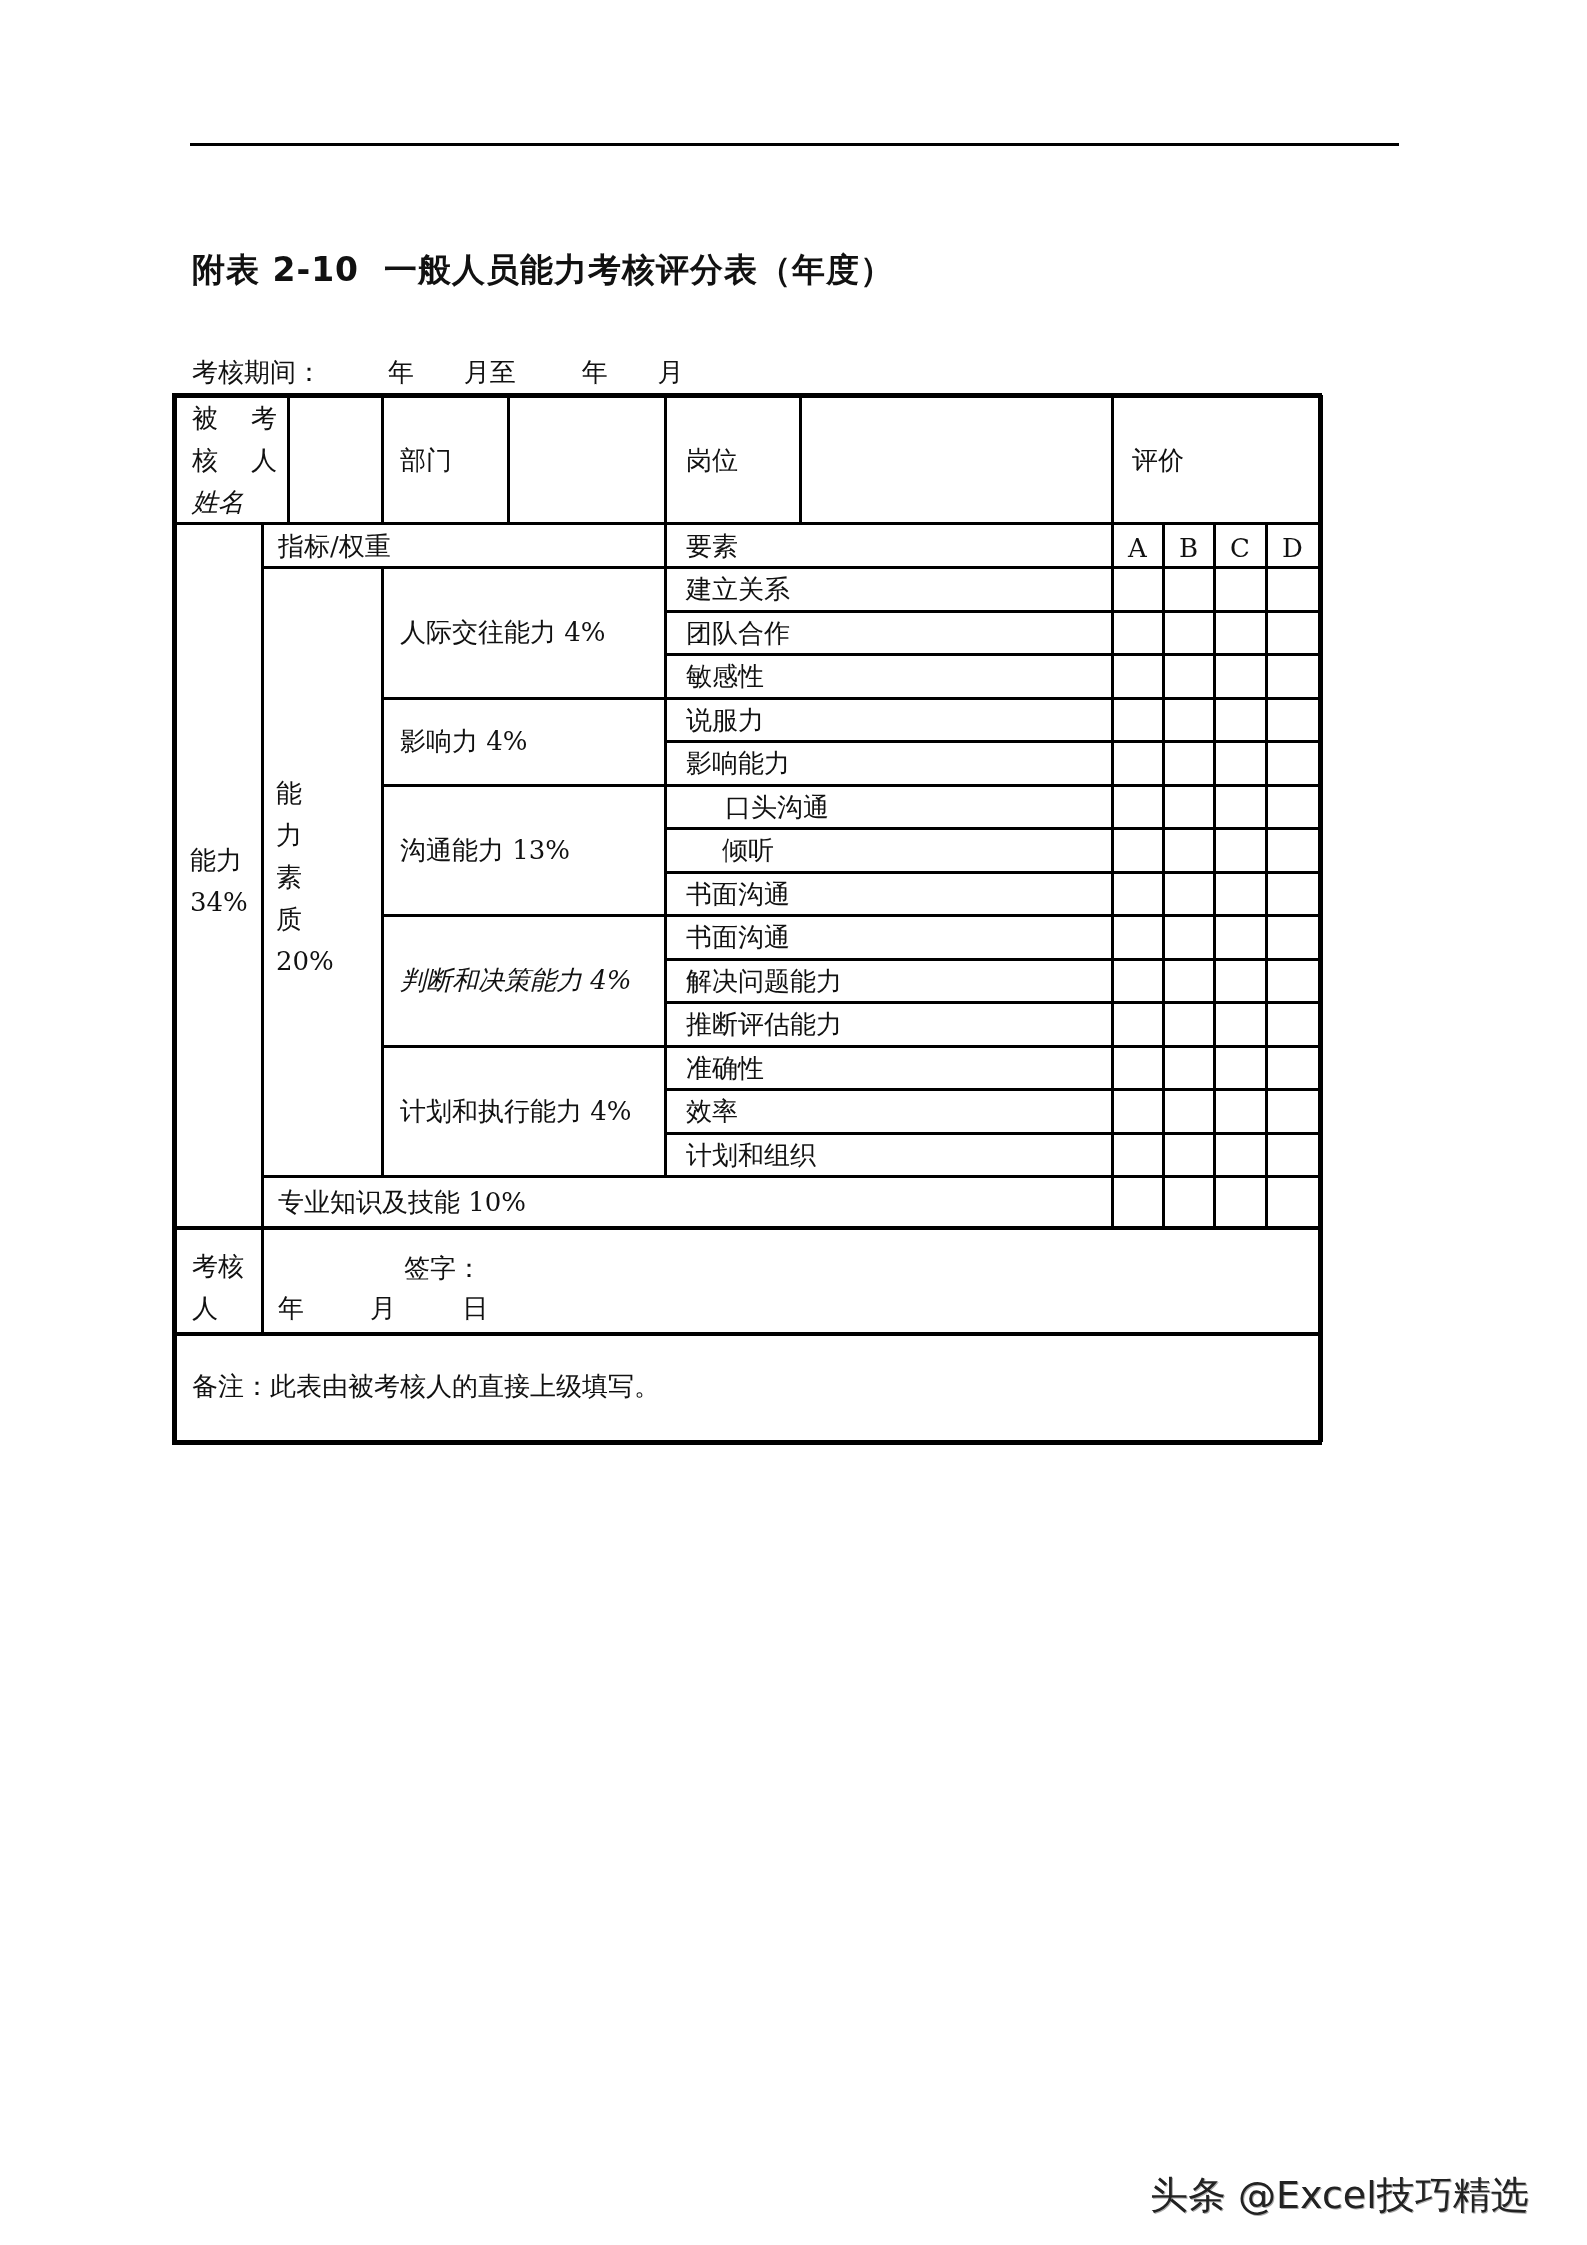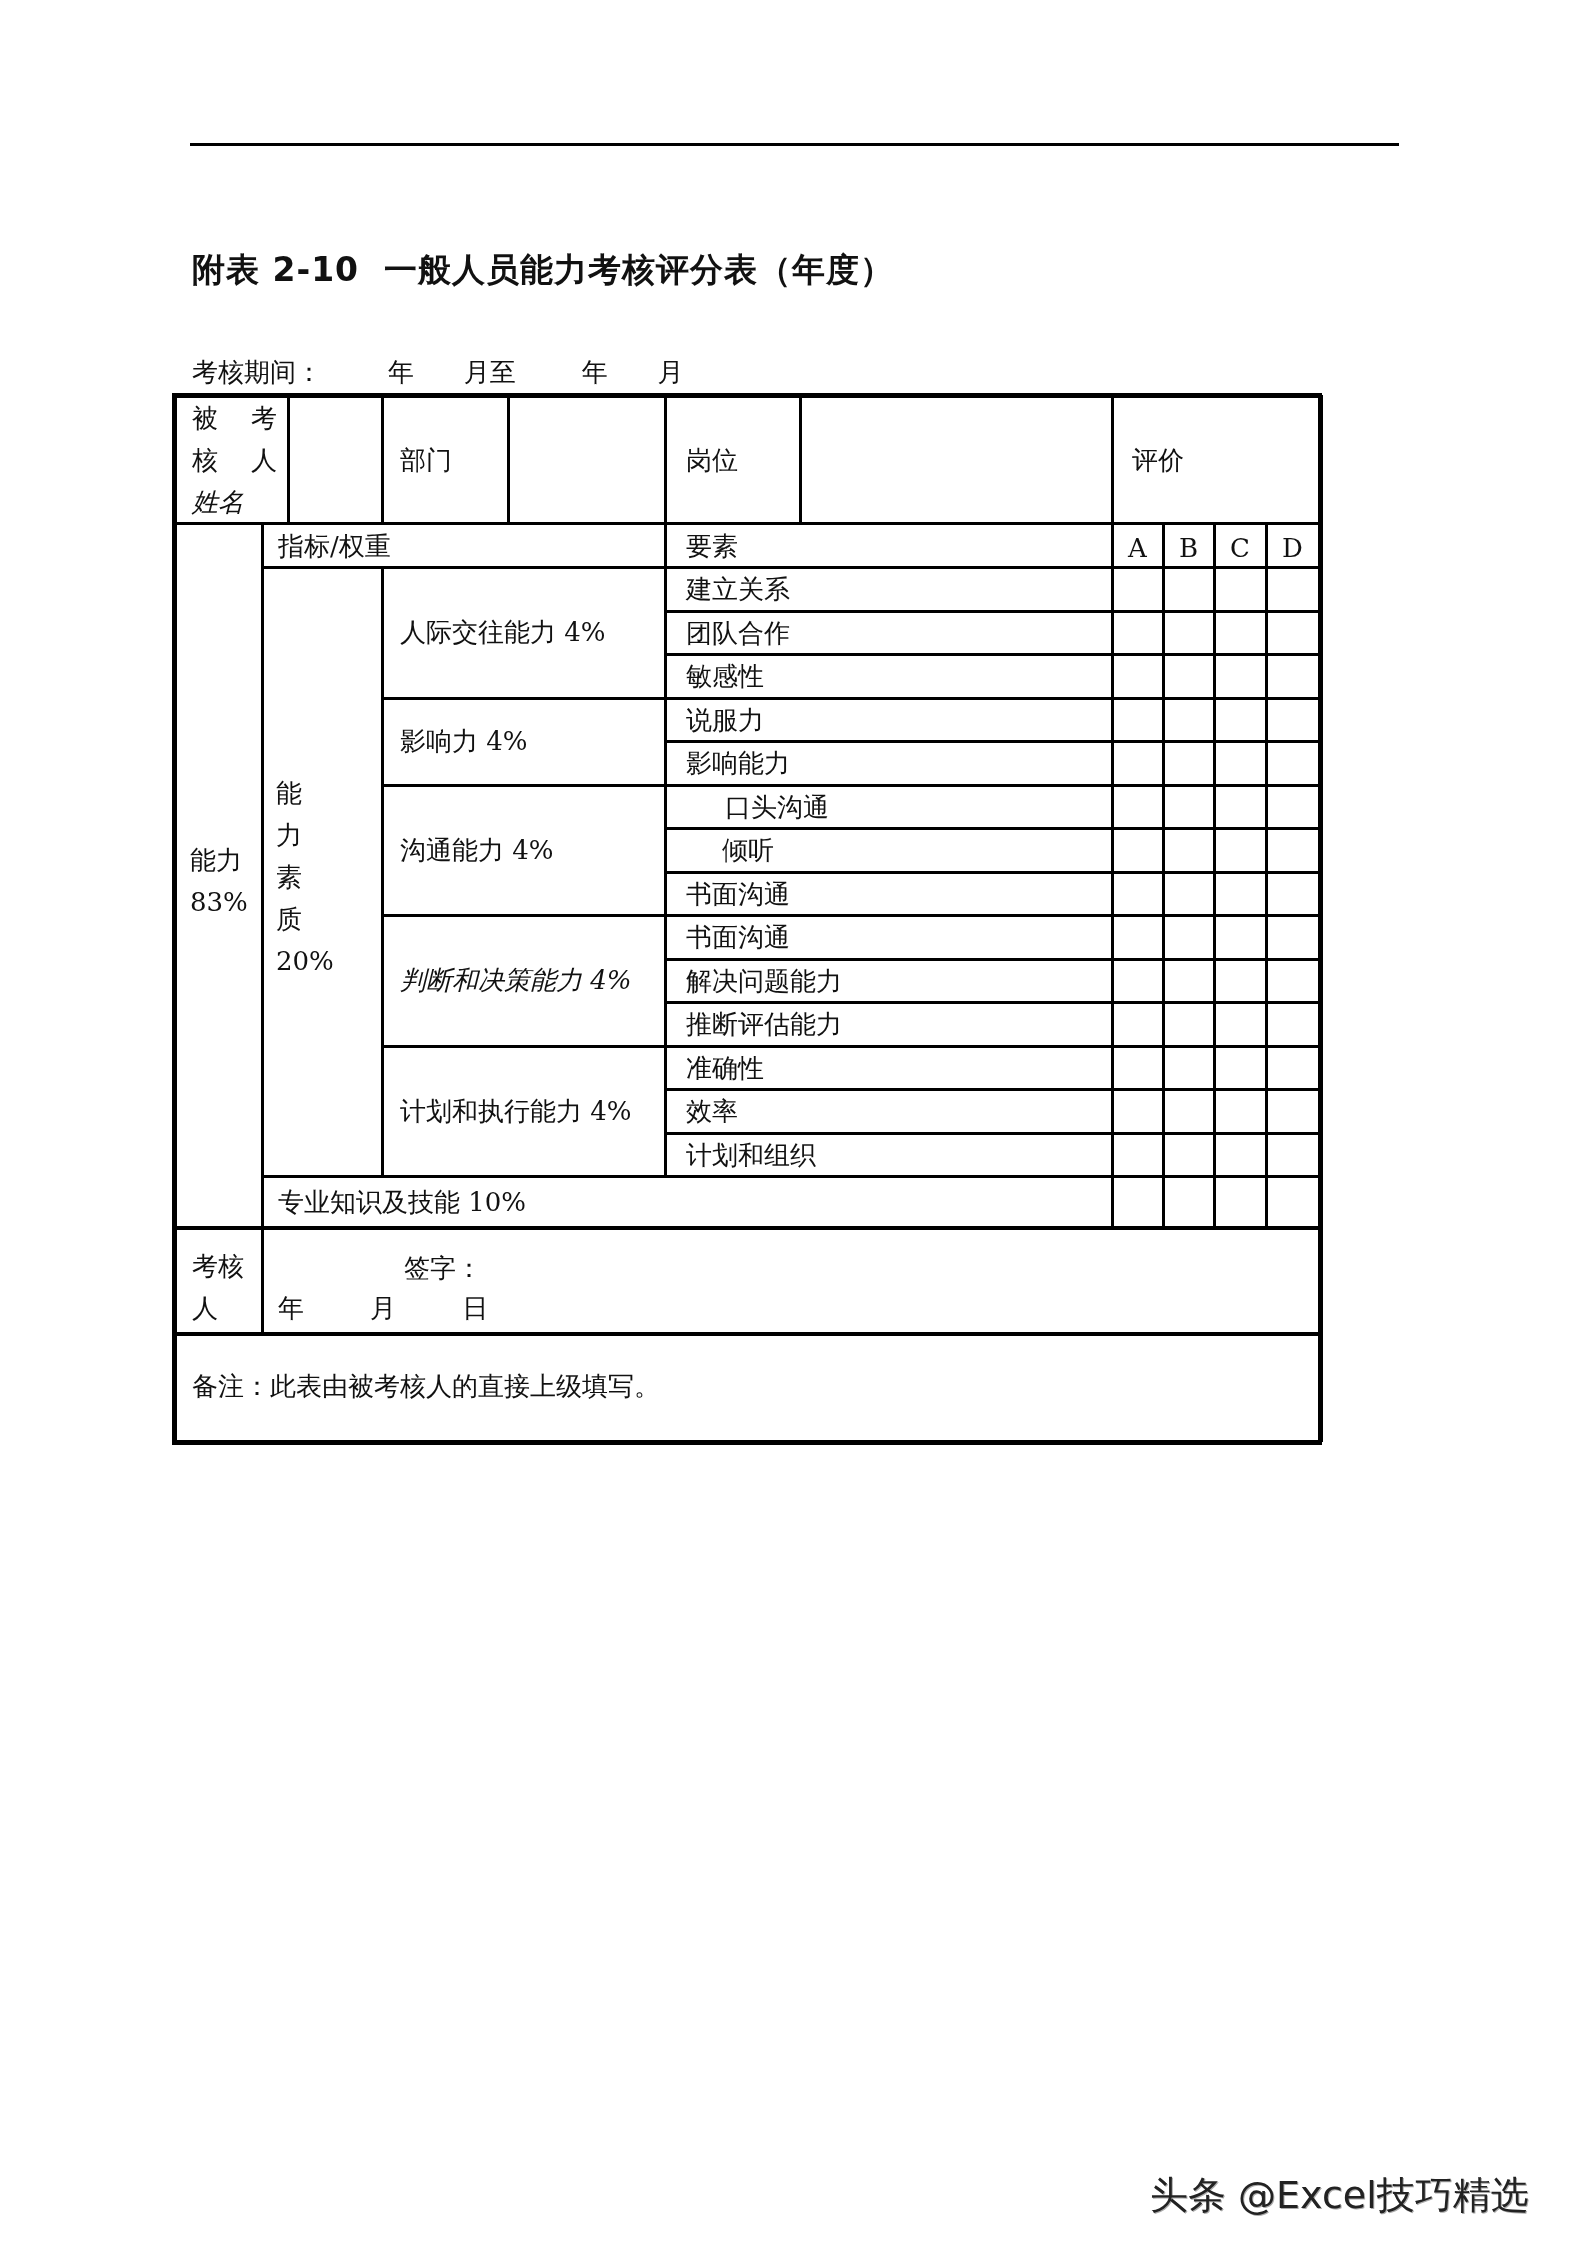--- a/index.html
+++ b/index.html
@@ -50,21 +50,21 @@
     <div class="line" style="left: 1213px; top: 523px; width: 3px; height: 705px;"></div>
     <div class="line" style="left: 1265px; top: 523px; width: 3px; height: 705px;"></div>
     <div class="line" style="left: 262px; top: 566px; width: 1058px; height: 3px;"></div>
     <span class="cell-text" style="left: 278px; top: 533px;">指标/权重</span>
     <span class="cell-text" style="left: 686px; top: 533px;">要素</span>
     <span class="cell-text" style="left: 1128px; top: 535px;">A</span>
     <span class="cell-text" style="left: 1179px; top: 535px;">B</span>
     <span class="cell-text" style="left: 1230px; top: 535px;">C</span>
     <span class="cell-text" style="left: 1282px; top: 535px;">D</span>
     <span class="cell-text" style="left: 190px; top: 847px;">能力</span>
-    <span class="cell-text" style="left: 190px; top: 889px;">83%</span>
+    <span class="cell-text" style="left: 190px; top: 889px;">34%</span>
     <div class="line" style="left: 381px; top: 567px; width: 3px; height: 609px;"></div>
     <span class="cell-text" style="left: 276px; top: 780px;">能</span>
     <span class="cell-text" style="left: 276px; top: 822px;">力</span>
     <span class="cell-text" style="left: 276px; top: 864px;">素</span>
     <span class="cell-text" style="left: 276px; top: 906px;">质</span>
     <span class="cell-text" style="left: 276px; top: 948px;">20%</span>
     <span class="cell-text" style="left: 400px; top: 619px;">人际交往能力 4%</span>
     <span class="cell-text" style="left: 686px; top: 576px;">建立关系</span>
     <div class="t" style="left: 1114px; top: 569px; width: 47px; height: 40px;"></div>
     <div class="t" style="left: 1165px; top: 569px; width: 47px; height: 40px;"></div>
@@ -89,21 +89,21 @@
     <div class="t" style="left: 1165px; top: 700px; width: 47px; height: 39px;"></div>
     <div class="t" style="left: 1216px; top: 700px; width: 48px; height: 39px;"></div>
     <div class="t" style="left: 1268px; top: 700px; width: 50px; height: 39px;"></div>
     <div class="line" style="left: 665px; top: 740px; width: 447px; height: 3px;"></div>
     <span class="cell-text" style="left: 686px; top: 750px;">影响能力</span>
     <div class="t" style="left: 1114px; top: 743px; width: 47px; height: 40px;"></div>
     <div class="t" style="left: 1165px; top: 743px; width: 47px; height: 40px;"></div>
     <div class="t" style="left: 1216px; top: 743px; width: 48px; height: 40px;"></div>
     <div class="t" style="left: 1268px; top: 743px; width: 50px; height: 40px;"></div>
     <div class="line" style="left: 382px; top: 784px; width: 938px; height: 3px;"></div>
-    <span class="cell-text" style="left: 400px; top: 837px;">沟通能力 4%</span>
+    <span class="cell-text" style="left: 400px; top: 837px;">沟通能力 13%</span>
     <span class="cell-text" style="left: 725px; top: 794px;">口头沟通</span>
     <div class="t" style="left: 1114px; top: 787px; width: 47px; height: 39px;"></div>
     <div class="t" style="left: 1165px; top: 787px; width: 47px; height: 39px;"></div>
     <div class="t" style="left: 1216px; top: 787px; width: 48px; height: 39px;"></div>
     <div class="t" style="left: 1268px; top: 787px; width: 50px; height: 39px;"></div>
     <div class="line" style="left: 665px; top: 827px; width: 447px; height: 3px;"></div>
     <span class="cell-text" style="left: 686px; top: 837px; margin-left: 36px;">倾听</span>
     <div class="t" style="left: 1114px; top: 830px; width: 47px; height: 40px;"></div>
     <div class="t" style="left: 1165px; top: 830px; width: 47px; height: 40px;"></div>
     <div class="t" style="left: 1216px; top: 830px; width: 48px; height: 40px;"></div>

